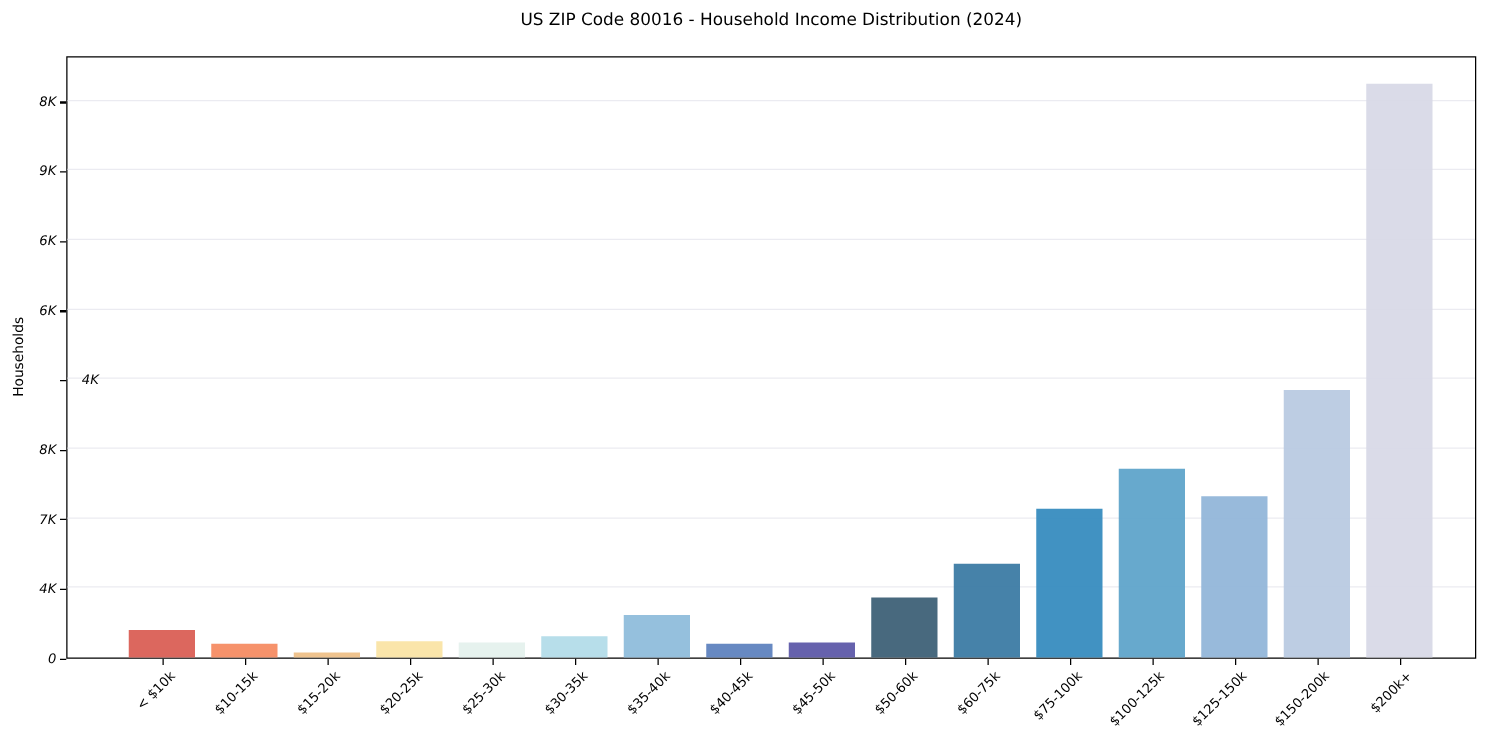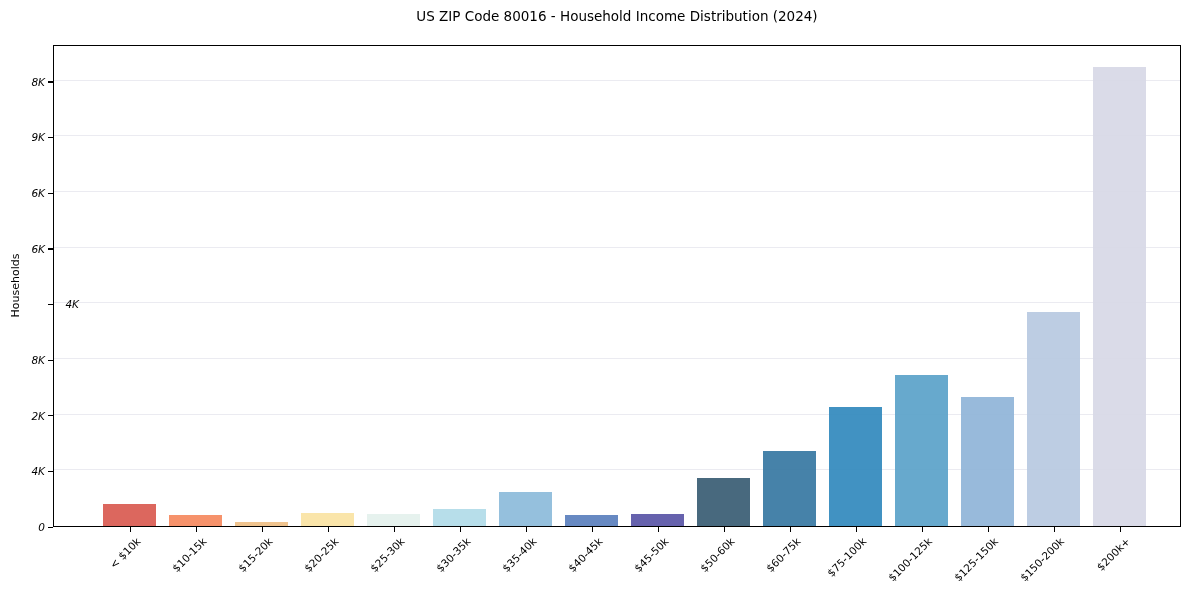--- a/index.html
+++ b/index.html
@@ -124,21 +124,21 @@
         <div class="bar" title="$150-200k: 3850" style="left: 973px; width: 53px; height: 214.284px; background: rgb(184, 201, 225);"></div>
         <div class="bar" title="$200k+: 8240" style="left: 1039px; width: 53px; height: 458.624px; background: rgb(215, 216, 230);"></div>
       </div>
   </div>
   <div id="yticks">
       <div class="ytick-mark" style="left: 48px; top: 526.5px;"></div>
       <div class="ytick-label" style="top: 520px;">0</div>
       <div class="ytick-mark" style="left: 48px; top: 470.842px;"></div>
       <div class="ytick-label" style="top: 464.342px;">4K</div>
       <div class="ytick-mark" style="left: 48px; top: 415.184px;"></div>
-      <div class="ytick-label" style="top: 408.684px;">2K</div>
+      <div class="ytick-label" style="top: 408.684px;">7K</div>
       <div class="ytick-mark" style="left: 48px; top: 359.525px;"></div>
       <div class="ytick-label" style="top: 353.025px;">8K</div>
       <div class="ytick-mark" style="left: 48px; top: 303.867px;"></div>
       <div class="ytick-label" style="top: 297.367px; padding-left: 34px;">4K</div>
       <div class="ytick-mark" style="left: 48px; top: 248.209px;"></div>
       <div class="ytick-label" style="top: 241.709px;">6K</div>
       <div class="ytick-mark" style="left: 48px; top: 192.551px;"></div>
       <div class="ytick-label" style="top: 186.051px;">6K</div>
       <div class="ytick-mark" style="left: 48px; top: 136.893px;"></div>
       <div class="ytick-label" style="top: 130.393px;">9K</div>

